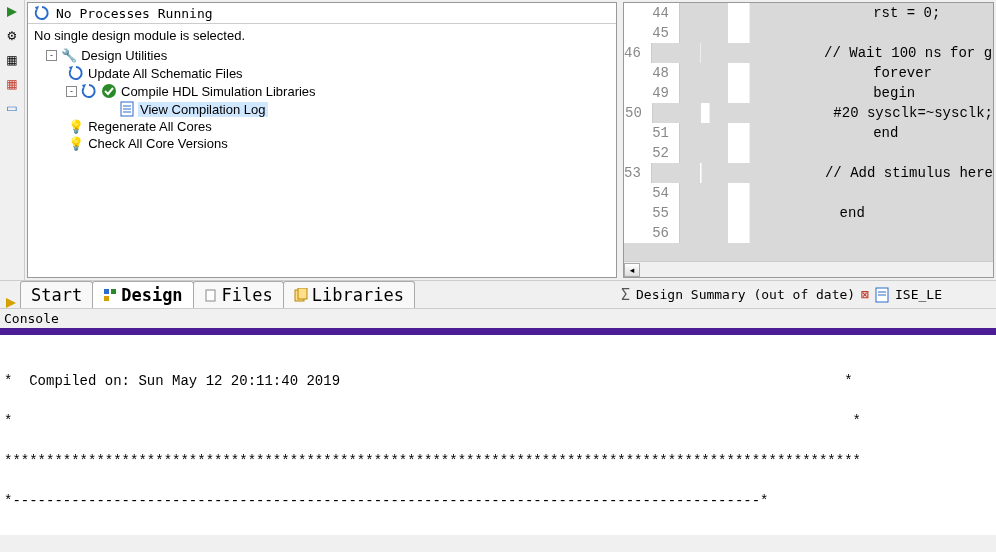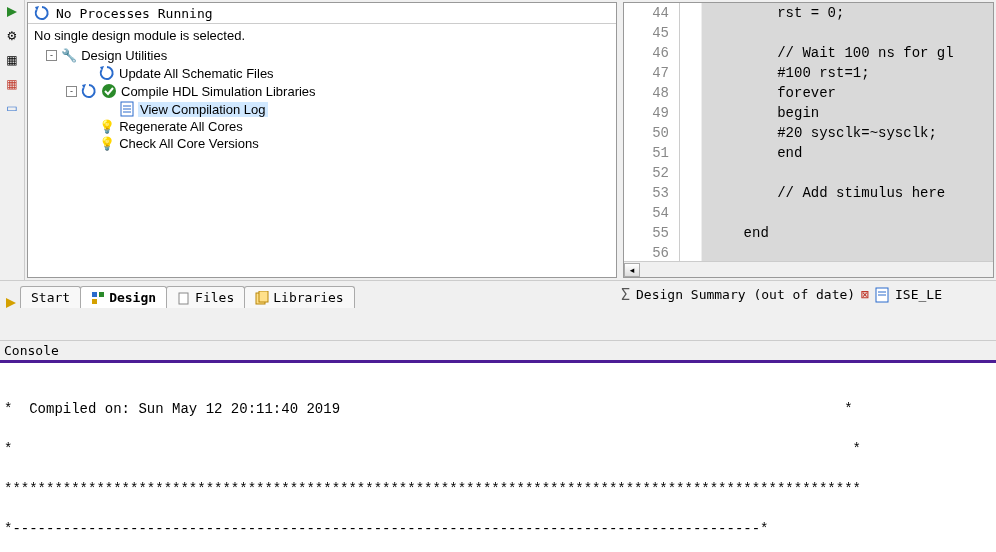--- a/index.html
+++ b/index.html
@@ -9,45 +9,45 @@
   .left-toolbar { width: 25px; background: #f0f0f0; border-right: 1px solid #ccc; display: flex; flex-direction: column; align-items: center; gap: 8px; padding-top: 4px; }
   .tb-icon { width: 16px; height: 16px; display: flex; align-items: center; justify-content: center; font-size: 12px; }
   
   .process-panel { width: 590px; background: #fff; border: 1px solid #999; margin: 2px; position: relative; }
   .process-header { display: flex; align-items: center; gap: 6px; padding: 2px 6px; border-bottom: 1px solid #ccc; font-family: "SimSun", monospace; font-size: 13px; }
   .process-body { padding: 4px 6px; font-size: 13px; }
   .msg { margin-bottom: 4px; font-size: 13px; font-family: "Segoe UI", Tahoma, sans-serif; }
   .tree { margin-left: 4px; }
   .tree-row { display: flex; align-items: center; gap: 4px; padding: 1px 0; font-size: 13px; font-family: "Segoe UI", Tahoma, sans-serif; }
   .tree-indent-1 { margin-left: 8px; }
-  .tree-indent-2 { margin-left: 61px; }
+  .tree-indent-2 { margin-left: 30px; }
   .tree-indent-3 { margin-left: 82px; }
   .tree-toggle { width: 11px; height: 11px; border: 1px solid #888; background: #fff; display: inline-flex; align-items: center; justify-content: center; font-size: 9px; line-height: 1; color: #333; }
   .highlighted { background: #d0e8ff; padding: 0 2px; }
   
   .scroll-up-btn { position: absolute; top: 4px; right: -28px; width: 20px; height: 20px; border: 1px solid #aaa; background: linear-gradient(#fff,#e0e0e0); border-radius: 3px; display: flex; align-items: center; justify-content: center; }
   
   .code-panel { flex: 1; background: #fff; border: 1px solid #999; margin: 2px 2px 2px 4px; overflow: hidden; position: relative; }
   .code-area { font-family: "Courier New", monospace; font-size: 14px; line-height: 20px; background: #d9d9d9; height: 100%; overflow: auto; }
-  .code-line { display: flex; white-space: pre; }
+  .code-line { display: flex; white-space: pre; gap: 48px; }
   .ln { width: 56px; text-align: right; color: #888; background: #fff; padding-right: 10px; border-right: 1px solid #ccc; user-select: none; }
   .code-txt { background: #d9d9d9; flex: 1; padding-left: 8px; }
   .code-margin { width: 22px; background: #fff; border-right: 1px solid #eee; }
   .hscroll { position: absolute; bottom: 0; left: 0; right: 0; height: 16px; background: #f0f0f0; border-top: 1px solid #ccc; }
   .hscroll-arrow { width: 16px; height: 14px; background: linear-gradient(#fff,#ddd); border: 1px solid #aaa; display: inline-flex; align-items: center; justify-content: center; font-size: 9px; }
   
   .tab-strip { display: flex; align-items: center; height: 28px; background: #f0f0f0; border-top: 1px solid #ccc; }
   .tab-strip-left { width: 615px; display: flex; align-items: flex-end; height: 100%; padding-left: 2px; gap: 0; }
   .tab-strip-right { flex: 1; display: flex; align-items: center; gap: 6px; padding-left: 6px; font-family: "SimSun", monospace; font-size: 13px; }
-  .tab { display: flex; align-items: center; gap: 4px; padding: 3px 10px; border: 1px solid #aaa; border-bottom: none; background: #f8f8f8; font-family: "SimSun", monospace; font-size: 13px; border-radius: 3px 3px 0 0; margin-right: -1px; }
+  .tab { display: flex; align-items: center; gap: 4px; padding: 3px 10px; border: 1px solid #aaa; border-bottom: none; background: #f8f8f8; font-family: "SimSun", monospace; font-size: 17px; border-radius: 3px 3px 0 0; margin-right: -1px; }
   .tab.active { background: #fff; font-weight: bold; }
   .tab .ticon { width: 14px; height: 14px; display: inline-block; }
   .close-x { color: #c0392b; font-weight: bold; }
   
-  .console-header { background: #f0f0f0; border-top: 1px solid #ccc; border-bottom: 3px solid #4c1d95; padding: 2px 4px; font-family: "SimSun", monospace; font-size: 13px; margin-top: 32px; }
+  .console-header { background: #f0f0f0; border-top: 1px solid #ccc; border-bottom: 7px solid #4c1d95; padding: 2px 4px; font-family: "SimSun", monospace; font-size: 13px; }
   .console-body { background: #fff; font-family: "Courier New", monospace; font-size: 14px; line-height: 20px; padding: 16px 4px; white-space: pre; overflow: hidden; height: 200px; }
   
   svg { display: block; }
 </style>
 </head>
 <body>
 
 <div class="top-area">
   <div class="left-toolbar">
     <div class="tb-icon">
@@ -130,21 +130,20 @@
         </div>
       </div>
     </div>
   </div>
 
   <div class="code-panel">
     <div class="code-area" id="code-area">
         <div class="code-line"><span class="ln">44</span><span class="code-margin"></span><span class="code-txt">        rst = 0;</span></div>
         <div class="code-line"><span class="ln">45</span><span class="code-margin"></span><span class="code-txt"></span></div>
         <div class="code-line"><span class="ln">46</span><span class="code-margin"></span><span class="code-txt">        // Wait 100 ns for gl</span></div>
-        <div class="code-line"><span class="ln">47</span><span class="code-margin"></span><span class="code-txt">        #100 rst=1;</span></div>
         <div class="code-line"><span class="ln">48</span><span class="code-margin"></span><span class="code-txt">        forever</span></div>
         <div class="code-line"><span class="ln">49</span><span class="code-margin"></span><span class="code-txt">        begin</span></div>
         <div class="code-line"><span class="ln">50</span><span class="code-margin"></span><span class="code-txt">        #20 sysclk=~sysclk;</span></div>
         <div class="code-line"><span class="ln">51</span><span class="code-margin"></span><span class="code-txt">        end</span></div>
         <div class="code-line"><span class="ln">52</span><span class="code-margin"></span><span class="code-txt"></span></div>
         <div class="code-line"><span class="ln">53</span><span class="code-margin"></span><span class="code-txt">        // Add stimulus here</span></div>
         <div class="code-line"><span class="ln">54</span><span class="code-margin"></span><span class="code-txt"></span></div>
         <div class="code-line"><span class="ln">55</span><span class="code-margin"></span><span class="code-txt">    end</span></div>
         <div class="code-line"><span class="ln">56</span><span class="code-margin"></span><span class="code-txt"></span></div>
       </div>

